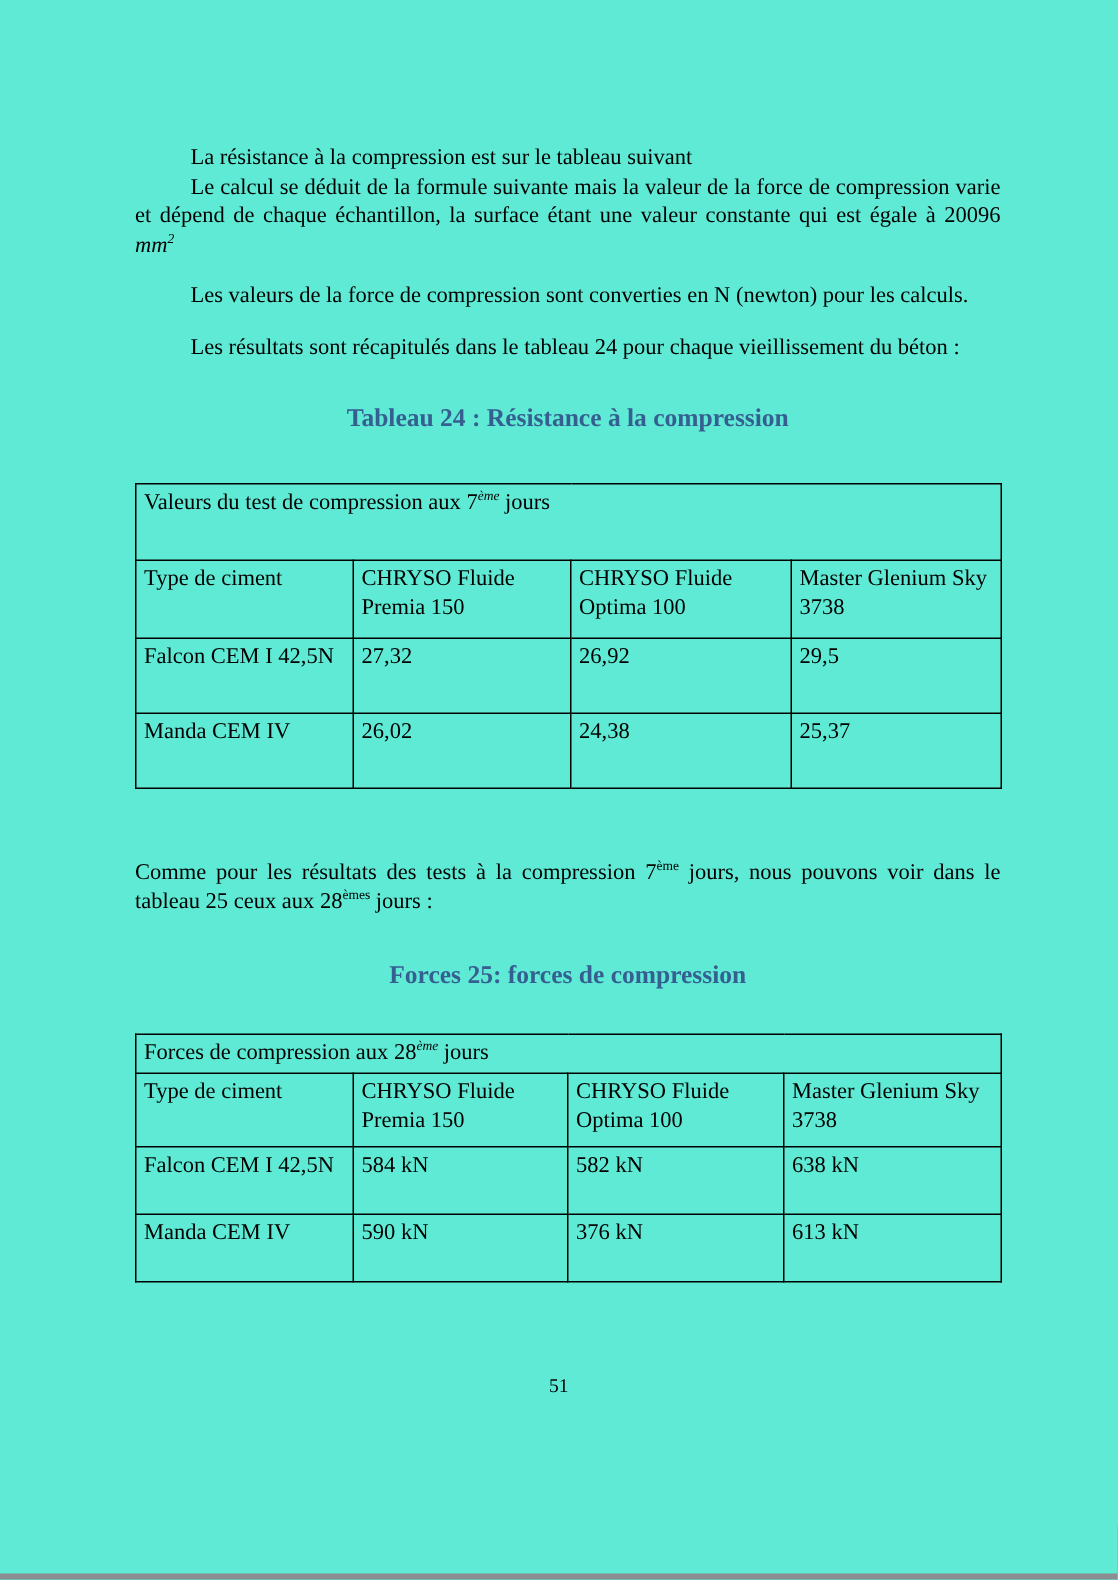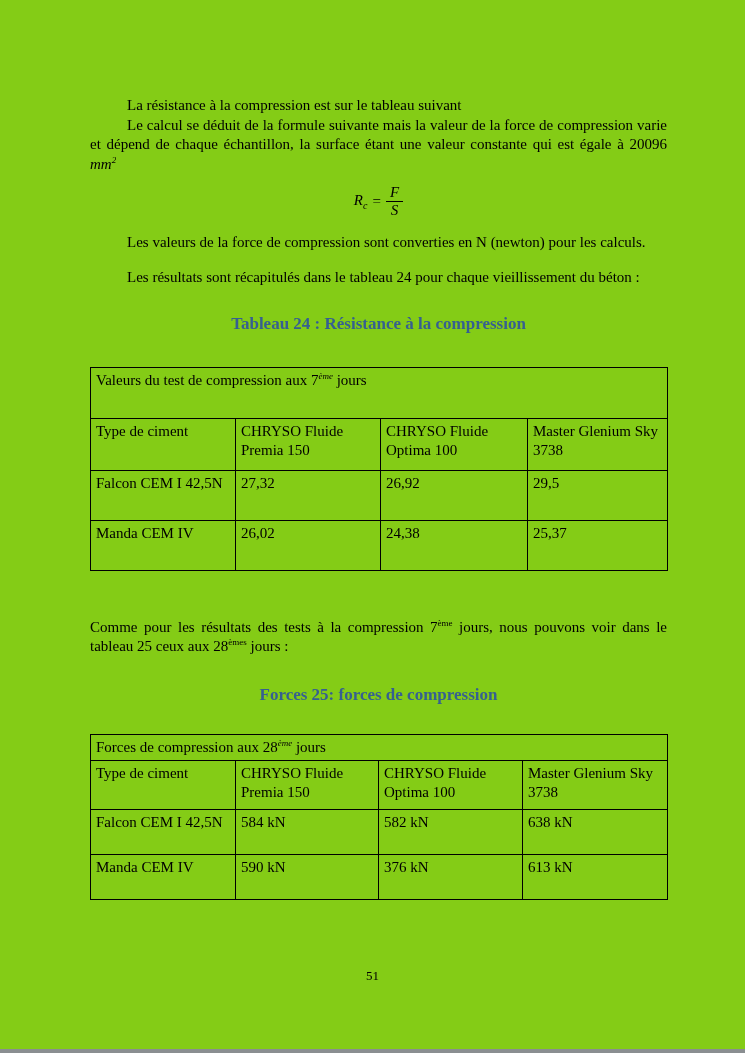--- a/index.html
+++ b/index.html
@@ -4,21 +4,21 @@
 <style>
   html, body { margin: 0; padding: 0; }
   body {
     background: #8a8e91;
     font-family: "Liberation Serif", "DejaVu Serif", serif;
     -webkit-font-smoothing: antialiased;
   }
   .page {
     width: 745px;
     height: 1049px;
-    background: #84cc16;
+    background: #5eead4;
     box-sizing: border-box;
     padding: 96px 78px 0 90px;
     position: relative;
     overflow: hidden;
   }
   .content { width: 577px; }
   p {
     margin: 0;
     font-size: 15px;
     line-height: 19.5px;
@@ -82,47 +82,37 @@
   .t25 tr.rtitle td { height: 18px; font-weight: normal; }
   .t25 tr.rtitle sup.sm { font-style: italic; }
   .t24 tr.rtitle sup.sm { font-style: italic; }
   .t25 tr.rhead td { height: 42px; }
   .t25 tr.rdata td { height: 38px; }
 
   .p5 { margin-top: 47px; }
   .footer {
     position: absolute;
     left: 0;
-    top: 968px;
+    top: 916px;
     width: 745px;
     text-align: center;
     font-size: 13px;
     color: #000;
   }
 </style>
 </head>
 <body>
 
 <div class="page">
   <div class="content">
 
     <p class="indent"><span>La résistance à la compression est sur le tableau suivant</span></p>
 
     <p class="indent justify"><span>Le calcul se déduit de la formule suivante mais la valeur de la force de compression varie et dépend de chaque échantillon, la surface étant une valeur constante qui est égale à 20096 </span><span class="math-i">mm</span><sup class="sm math-i">2</sup></p>
 
-    <div class="formula">
-      <span class="wrap">
-        <span class="lhs"><span>R</span><sub>c</sub></span>
-        <span class="eq">=</span>
-        <span class="frac">
-          <span class="num">F</span>
-          <span class="den">S</span>
-        </span>
-      </span>
-    </div>
 
     <p class="indent" style="margin-top:14px"><span>Les valeurs de la force de compression sont converties en N (newton) pour les calculs.</span></p>
 
     <p class="indent" style="margin-top:15px"><span>Les résultats sont récapitulés  dans le tableau 24 pour chaque vieillissement du béton :</span></p>
 
     <p class="caption cap24">Tableau 24 : Résistance à la compression</p>
 
     <table class="doc t24">
       <colgroup>
           <col style="width:145px">

